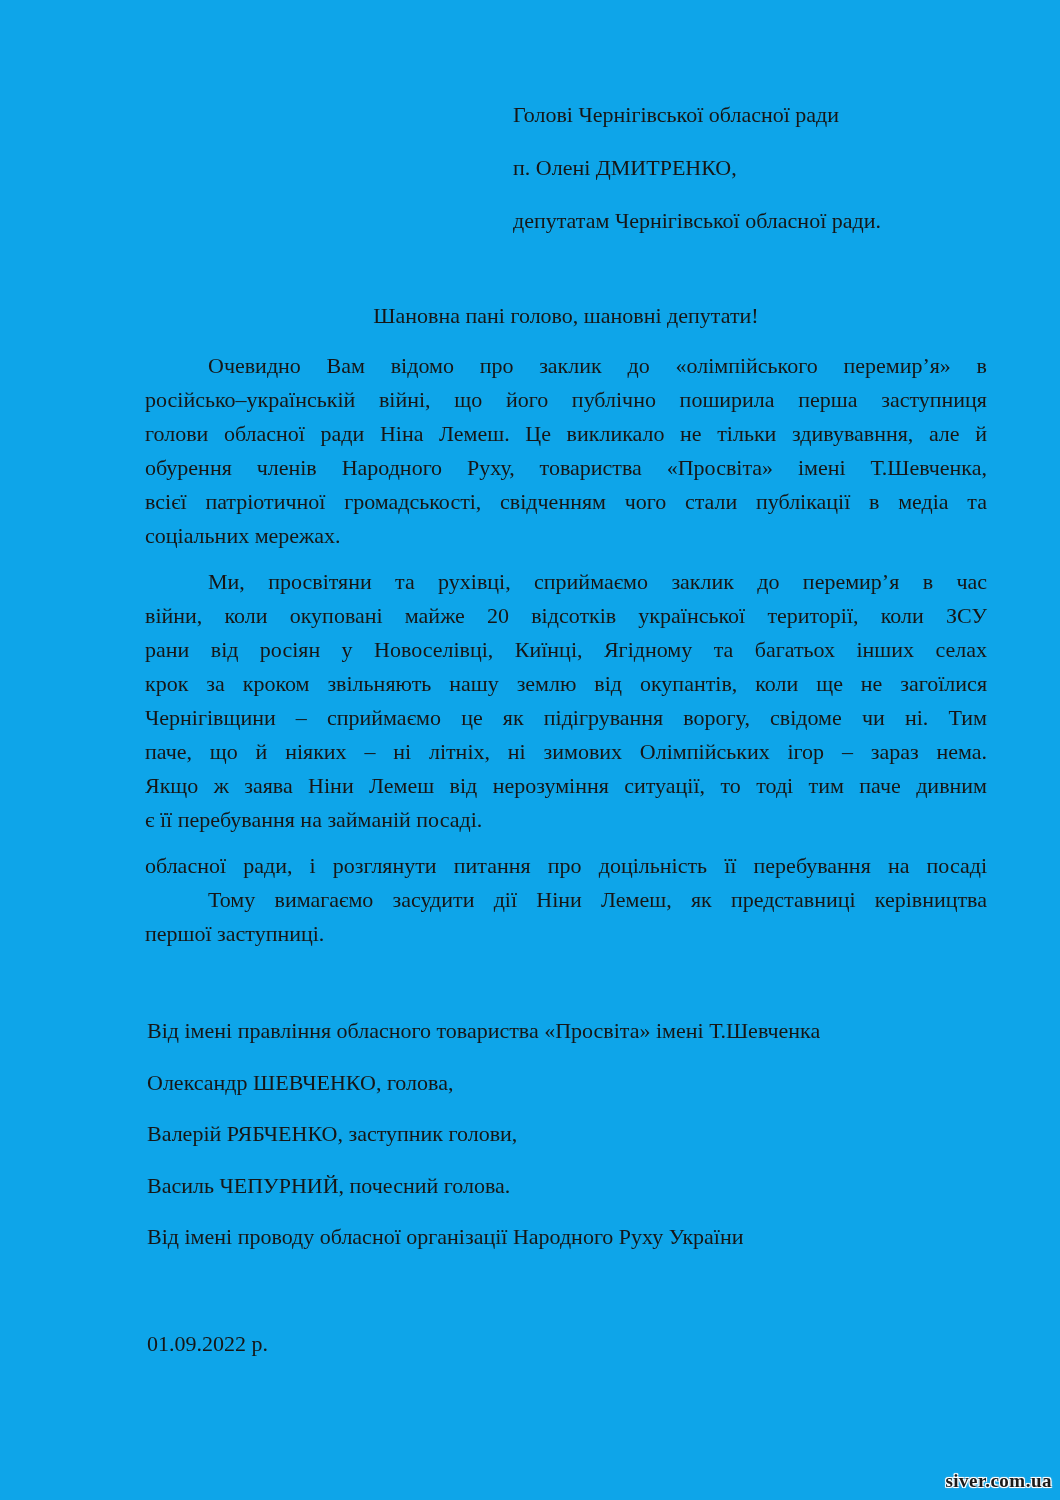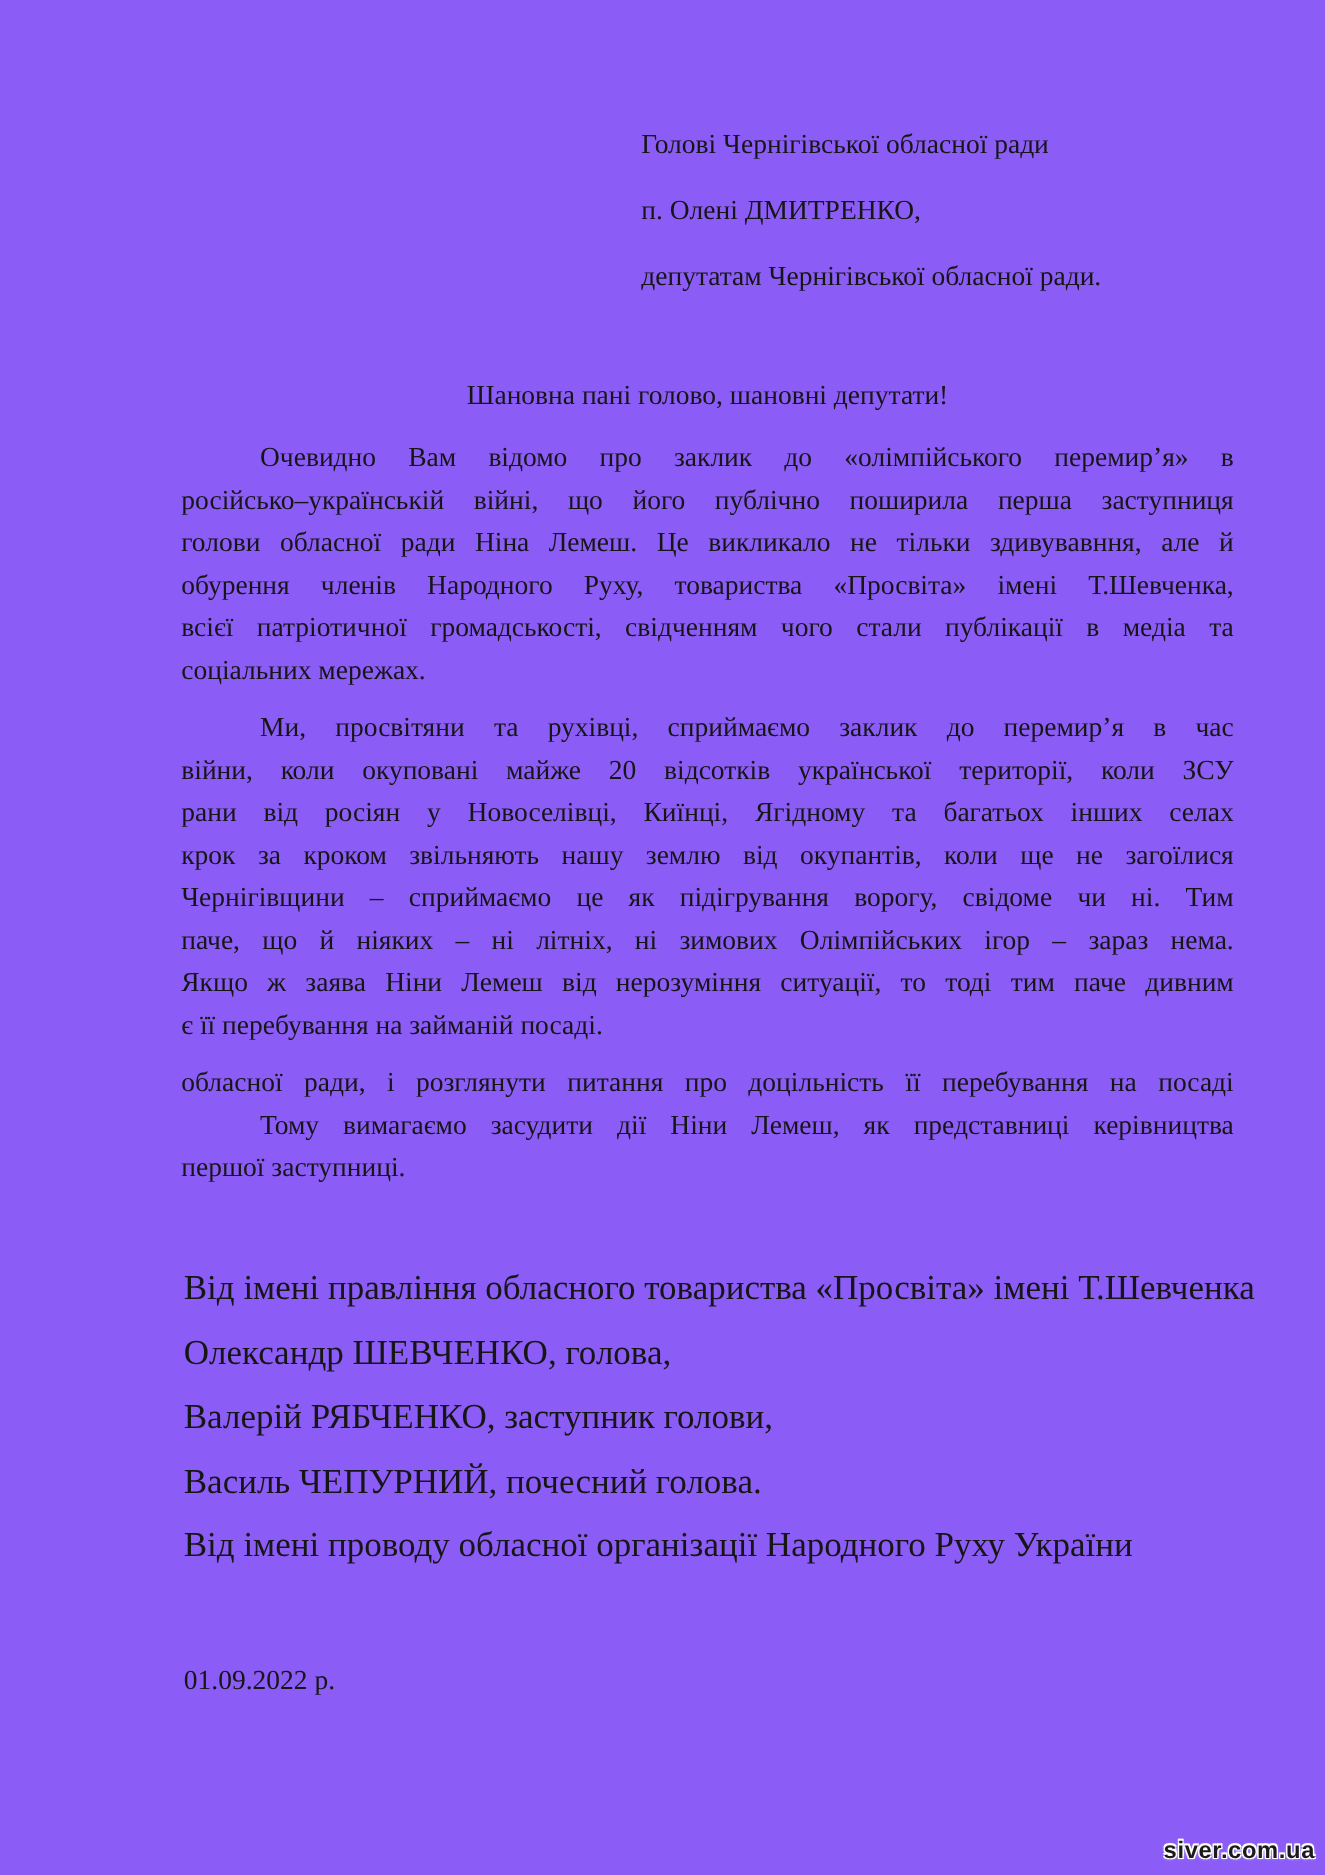--- a/index.html
+++ b/index.html
@@ -2,21 +2,21 @@
 <html lang="uk"><head>
 <meta charset="utf-8">
 <style>
   html, body { margin: 0; padding: 0; }
   body { background: #e8e8e8; }
   .page {
     position: relative;
     width: 1060px;
     height: 1500px;
     margin: 0 auto;
-    background: #8b5cf6;
+    background: #0ea5e9;
     color: #161616;
     font-family: "Liberation Serif", "DejaVu Serif", serif;
     overflow: hidden;
   }
   
   .recipient {
     position: absolute;
     left: 513px;
     top: 88px;
     font-size: 22px;
@@ -51,39 +51,39 @@
   }
   .body-block .line.first { padding-left: 63px; }
   .body-block .line.last { text-align-last: left; }
 
   
   .signatures {
     position: absolute;
     left: 147px;
     top: 1005px;
     width: 860px;
-    font-size: 28px;
+    font-size: 22px;
   }
   .signatures .line { height: 51.5px; line-height: 51.5px; white-space: nowrap; }
 
   .doc-date {
     position: absolute;
     left: 147px;
     top: 1318px;
     height: 51px;
     line-height: 51px;
     font-size: 22px;
   }
 
   
   .watermark {
     position: absolute;
     right: 8px;
     bottom: 8px;
-    font-family: Liberation Sans, sans-serif;
+    font-family: Liberation Serif, serif;
     font-weight: bold;
     font-size: 19px;
     letter-spacing: 0.5px;
     color: #1b1b1b;
     text-shadow:
       -1px -1px 0 #ffffff, 1px -1px 0 #ffffff,
       -1px 1px 0 #ffffff, 1px 1px 0 #ffffff,
       0 0 3px #ffffff;
   }
 </style>

